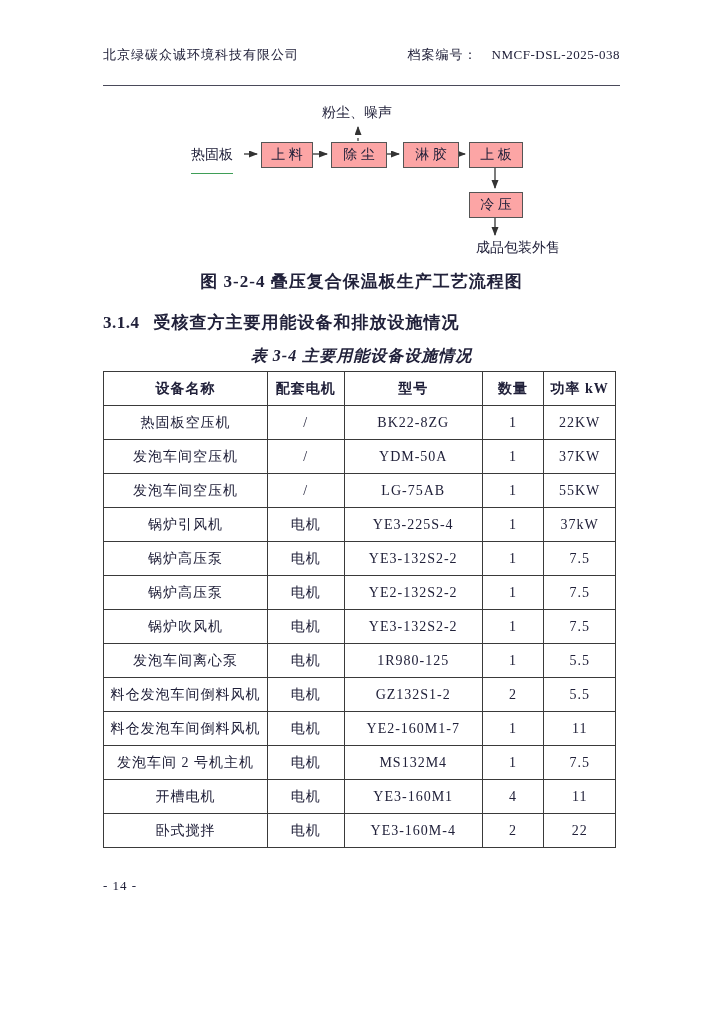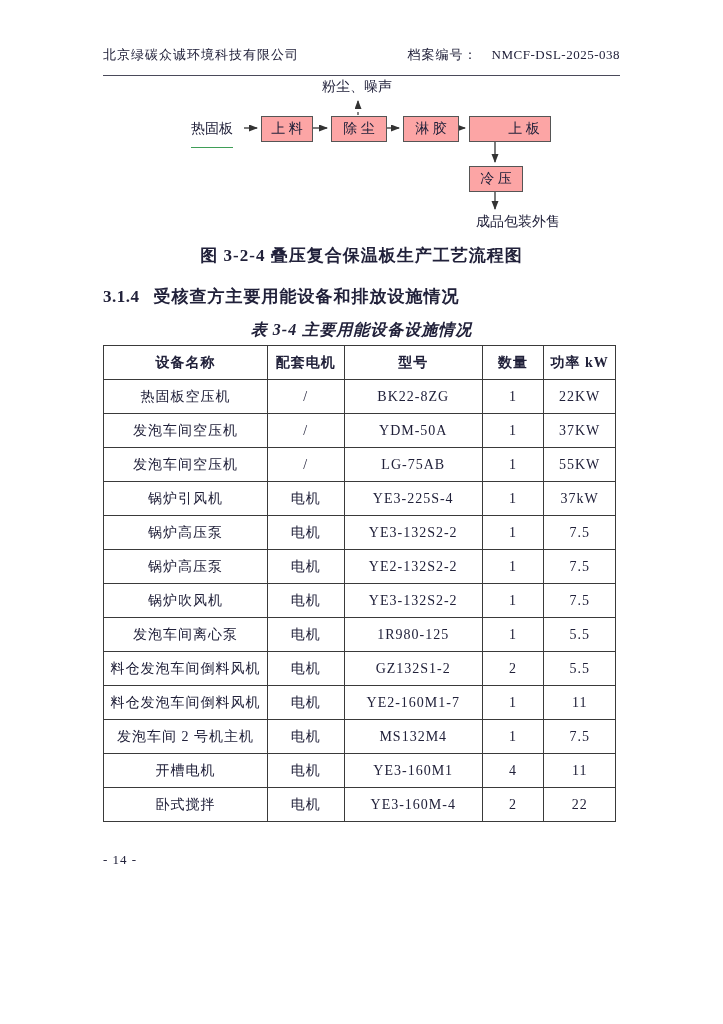--- a/index.html
+++ b/index.html
@@ -7,42 +7,42 @@
     width:723px;height:1024px;background:#ffffff;
     font-family:"Liberation Serif","DejaVu Serif",serif;
     color:#21213a;overflow:hidden;
   }
   .page{width:723px;height:1024px;position:relative;background:#fff;}
   .content{padding:0 103px;}
 
   
   .doc-header{
     margin-top:46px;display:flex;justify-content:space-between;align-items:flex-end;
-    border-bottom:1px solid #4a4a5a;padding-bottom:11px;
+    border-bottom:1px solid #4a4a5a;padding-bottom:21px;
     font-size:13px;letter-spacing:1px;
   }
   .doc-header .right{white-space:nowrap;}
   .doc-header .archive-num{margin-left:14px;letter-spacing:0.5px;}
 
   
-  .flowchart{position:relative;height:158px;}
+  .flowchart{position:relative;height:158px;margin-top:16px;}
   .flowchart svg{position:absolute;left:0;top:0;}
   .fc-label{position:absolute;font-size:14px;white-space:nowrap;}
   .fc-source{left:88px;top:44px;border-bottom:1px solid #3f9e57;padding-bottom:9px;}
   .fc-emission{left:199px;top:2px;width:110px;text-align:center;}
   .fc-output{left:337px;top:137px;width:120px;text-align:right;}
   .fc-box{
     position:absolute;top:40px;height:24px;border:1px solid #555;
     display:flex;align-items:center;justify-content:center;
     font-size:14px;background:#fca5a5;white-space:nowrap;
   }
   .fc-box-0{left:158px;width:50px;}
   .fc-box-1{left:228px;width:54px;}
   .fc-box-2{left:300px;width:54px;}
-  .fc-box-3{left:366px;width:52px;padding-left:28px;}
+  .fc-box-3{left:366px;width:52px;}
   .fc-box-4{left:366px;width:52px;top:90px;}
 
   
   .fig-caption{margin-top:10px;text-align:center;font-weight:bold;font-size:17px;letter-spacing:1px;}
   .sec-heading{margin-top:18px;font-weight:bold;font-size:17px;letter-spacing:1px;}
   .sec-heading .sec-num{margin-right:14px;letter-spacing:0.5px;}
   .body-para{margin-top:14px;font-size:16px;}
   .body-para .line{line-height:33px;letter-spacing:2px;white-space:nowrap;}
   .body-para .line.first{text-indent:32px;}
   .tbl-caption{margin-top:12px;text-align:center;font-weight:bold;font-size:16px;letter-spacing:1px;font-style:italic;}

